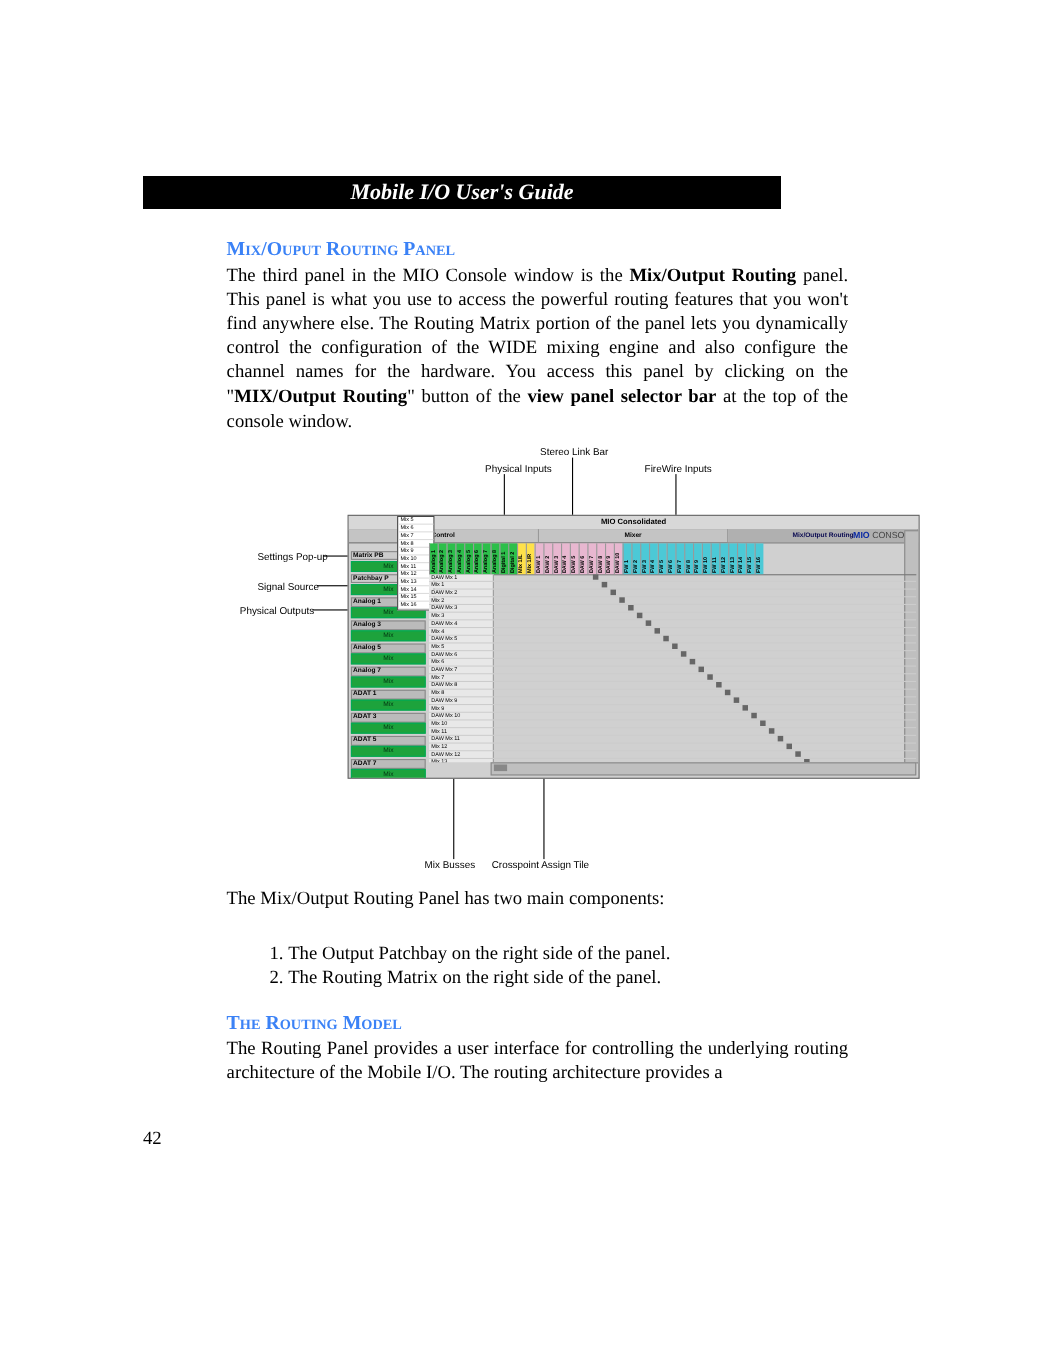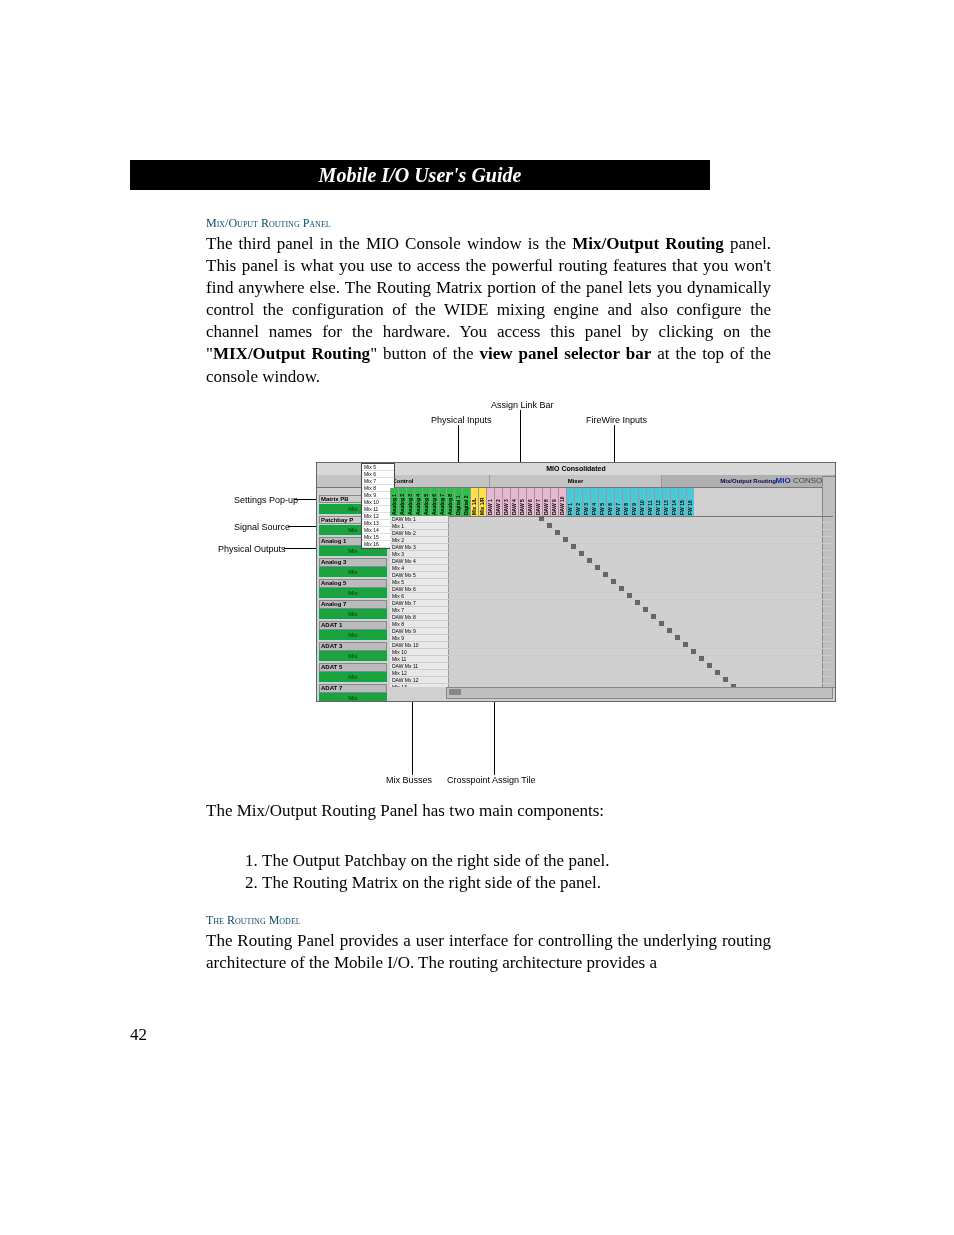--- a/index.html
+++ b/index.html
@@ -31,24 +31,24 @@
     align-items: center;
     justify-content: center;
   }
   .content {
     position: absolute;
     top: 216px;
     left: 206px;
     width: 565px;
   }
   .section-head {
-    color: #0c4a6e;
-    font-weight: normal;
+    color: #3b82f6;
+    font-weight: bold;
     font-variant: small-caps;
-    font-size: 12px;
+    font-size: 18px;
     margin: 0 0 2px 0;
   }
   .para {
     font-size: 17px;
     line-height: 1.30;
     text-align: justify;
     margin: 0 0 12px 0;
   }
   .figure-wrap {
     position: relative;
@@ -279,24 +279,24 @@
 
   <div class="content">
 
     <div class="section-head">Mix/Ouput Routing Panel</div>
     <p class="para">
       <span>The third panel in the MIO Console window is the </span><b>Mix/Output Routing</b><span> panel. This panel is what you use to access the powerful routing features that you won't find anywhere else. The Routing Matrix portion of the panel lets you dynamically control the configuration of the WIDE mixing engine and also configure the channel names for the hardware. You access this panel by clicking on the "</span><b>MIX/Output Routing</b><span>" button of the </span><b>view panel selector bar</b><span> at the top of the console window.</span>
     </p>
 
     <div class="figure-wrap">
 
-      <div class="callout" style="left:325px; top:0px;">Assign Link Bar</div>
+      <div class="callout" style="left:325px; top:0px;">Stereo Link Bar</div>
       <div class="vline" style="left:354px; top:10px; height:70px;"></div>
 
-      <div class="callout" style="left:265px; top:15px;">Physical Inputs</div>
+      <div class="callout" style="left:275px; top:15px;">Physical Inputs</div>
       <div class="vline" style="left:292px; top:25px; height:60px;"></div>
 
       <div class="callout" style="left:420px; top:15px;">FireWire Inputs</div>
       <div class="vline" style="left:448px; top:25px; height:60px;"></div>
 
       <div class="callout" style="left:68px; top:95px;">Settings Pop-up</div>
       <div class="hline" style="left:128px; top:99px; width:26px;"></div>
 
       <div class="callout" style="left:68px; top:122px;">Signal Source</div>
       <div class="hline" style="left:122px; top:126px; width:32px;"></div>

